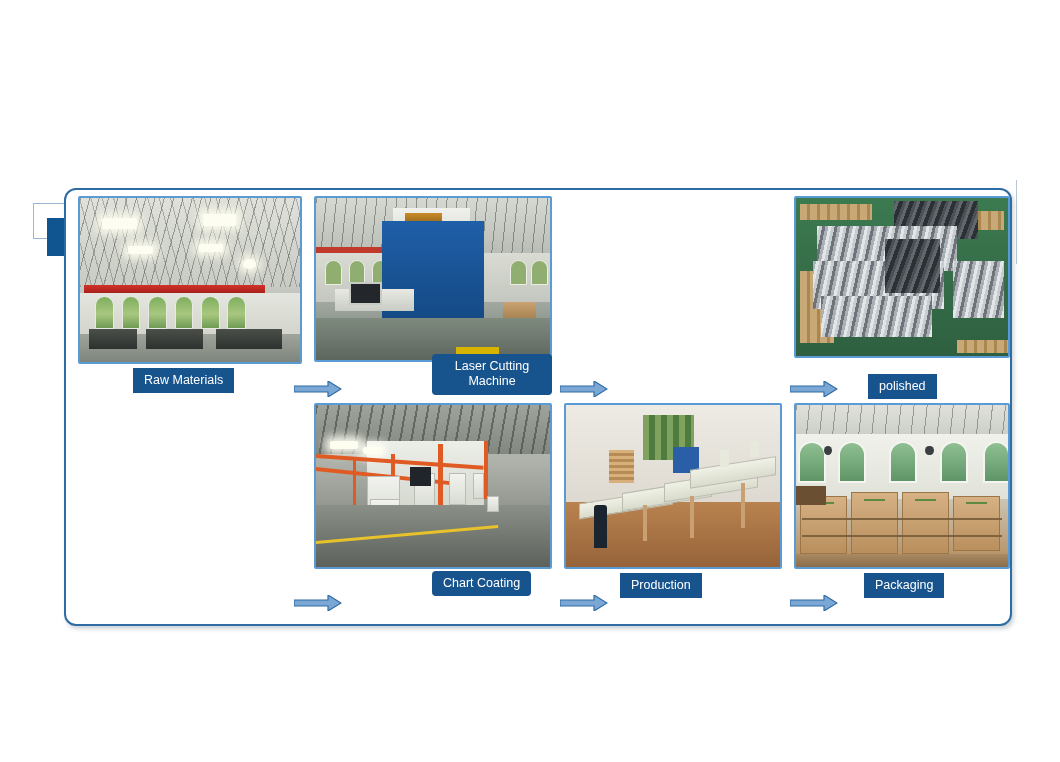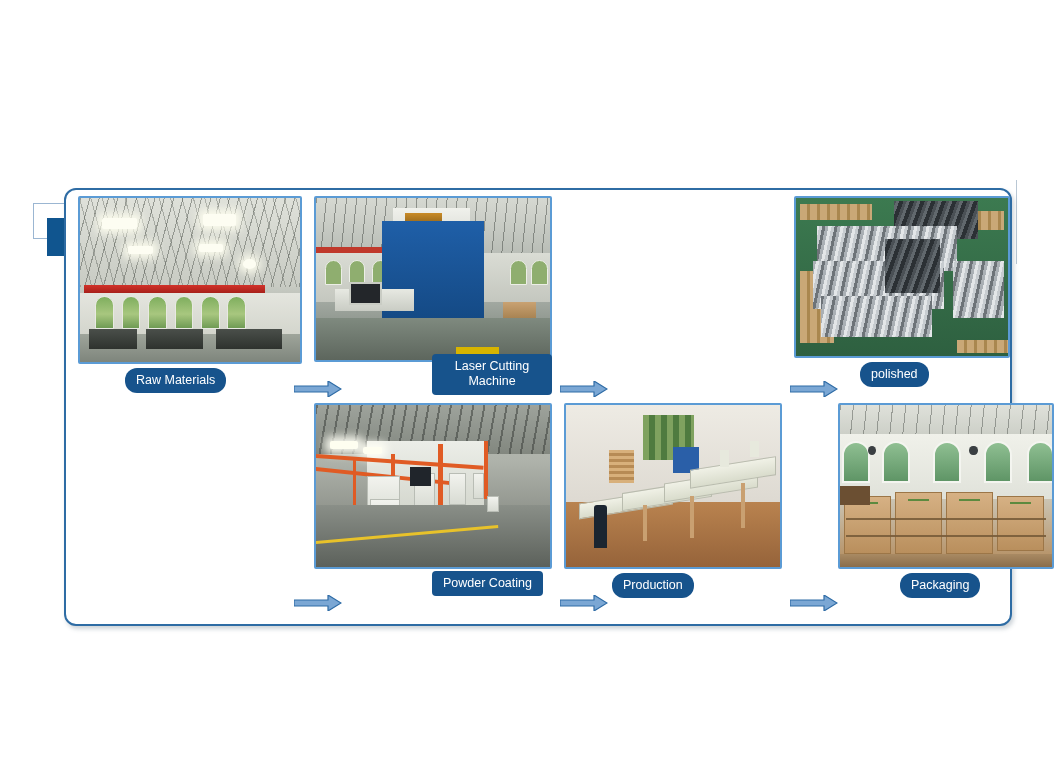--- a/index.html
+++ b/index.html
@@ -72,21 +72,21 @@
     overflow: hidden; background: #8a9aa6;
   }
   .photo .scene { position: absolute; inset: 0; }
 
   
   .chip {
     position: absolute; background: #17538c; color: #fff;
     font-size: 12.5px; line-height: 1.22; text-align: center;
     padding: 5px 11px; white-space: pre-line; z-index: 5;
   }
-  .chip.round { border-radius: 12px; }
+  .chip.round { border-radius: 0; margin-left: 8px; }
   .chip.soft  { border-radius: 4px; }
 
   
   .arrow { position: absolute; z-index: 6; }
   .arrow svg { display: block; }
 
   
   
   .blk { position: absolute; }
 
@@ -360,21 +360,21 @@
             <div class="pallet" style="right:2%;top:8%;width:20%;height:12%;"></div>
             <div class="dark" style="left:46%;top:2%;width:40%;height:24%;"></div>
             <div class="stack" style="left:10%;top:18%;width:66%;height:28%;"></div>
             <div class="stack" style="left:8%;top:40%;width:62%;height:30%;"></div>
             <div class="stack" style="left:12%;top:62%;width:52%;height:26%;"></div>
             <div class="dark" style="left:42%;top:26%;width:26%;height:34%;"></div>
             <div class="stack" style="right:2%;top:40%;width:24%;height:36%;"></div>
             <div class="pallet" style="right:0%;bottom:2%;width:24%;height:8%;"></div>
           </div>
         </div>
-        <div class="chip round" style="left:66px;top:166px;">polished</div>
+        <div class="chip round" style="left:66px;top:178px;">polished</div>
       </div>
     </div>
 
     <div class="flow-row row2">
 
 
       <div class="arrow" style="left:228px;top:192px;">
         <svg width="48" height="16" viewBox="0 0 48 16">
           <polygon points="0,5 34,5 34,0 47,8 34,16 34,11 0,11" fill="#7ba7d4" stroke="#2f6ca6" stroke-width="1.2"></polygon>
         </svg>
@@ -397,21 +397,21 @@
             <div class="cab" style="left:23%;top:58%;width:13%;height:18%;"></div>
             <div class="cab" style="left:42%;top:42%;width:9%;height:22%;"></div>
             <div class="cab" style="left:57%;top:42%;width:7%;height:20%;"></div>
             <div class="cab" style="left:67%;top:42%;width:5%;height:16%;"></div>
             <div class="blk" style="left:40%;top:38%;width:9%;height:12%;background:#20252b;"></div>
             <div class="fl6"></div>
             <div class="ystripe"></div>
             <div class="cab" style="left:73%;top:56%;width:5%;height:10%;"></div>
           </div>
         </div>
-        <div class="chip soft" style="left:118px;top:168px;">Powder Coating</div>
+        <div class="chip soft" style="left:118px;top:168px;">Chart Coating</div>
       </div>
 
       <div class="arrow" style="left:494px;top:192px;">
         <svg width="48" height="16" viewBox="0 0 48 16">
           <polygon points="0,5 34,5 34,0 47,8 34,16 34,11 0,11" fill="#7ba7d4" stroke="#2f6ca6" stroke-width="1.2"></polygon>
         </svg>
       </div>
 
       <div class="cell" style="left:498px;">
         <div class="photo" style="width:218px;height:166px;">
@@ -436,21 +436,21 @@
         </div>
         <div class="chip round" style="left:48px;top:170px;">Production</div>
       </div>
 
       <div class="arrow" style="left:724px;top:192px;">
         <svg width="48" height="16" viewBox="0 0 48 16">
           <polygon points="0,5 34,5 34,0 47,8 34,16 34,11 0,11" fill="#7ba7d4" stroke="#2f6ca6" stroke-width="1.2"></polygon>
         </svg>
       </div>
 
-      <div class="cell" style="left:772px;">
+      <div class="cell" style="left:728px;">
         <div class="photo" style="width:216px;height:166px;">
           <div class="scene s8">
             <div class="roof8"></div>
             <div class="wall8"></div>
             <div class="aw" style="left:1%;"></div>
             <div class="aw" style="left:20%;"></div>
             <div class="aw" style="left:44%;"></div>
             <div class="aw" style="left:68%;"></div>
             <div class="aw" style="left:88%;"></div>
             <div class="fan8" style="left:13%;top:25%;"></div>

